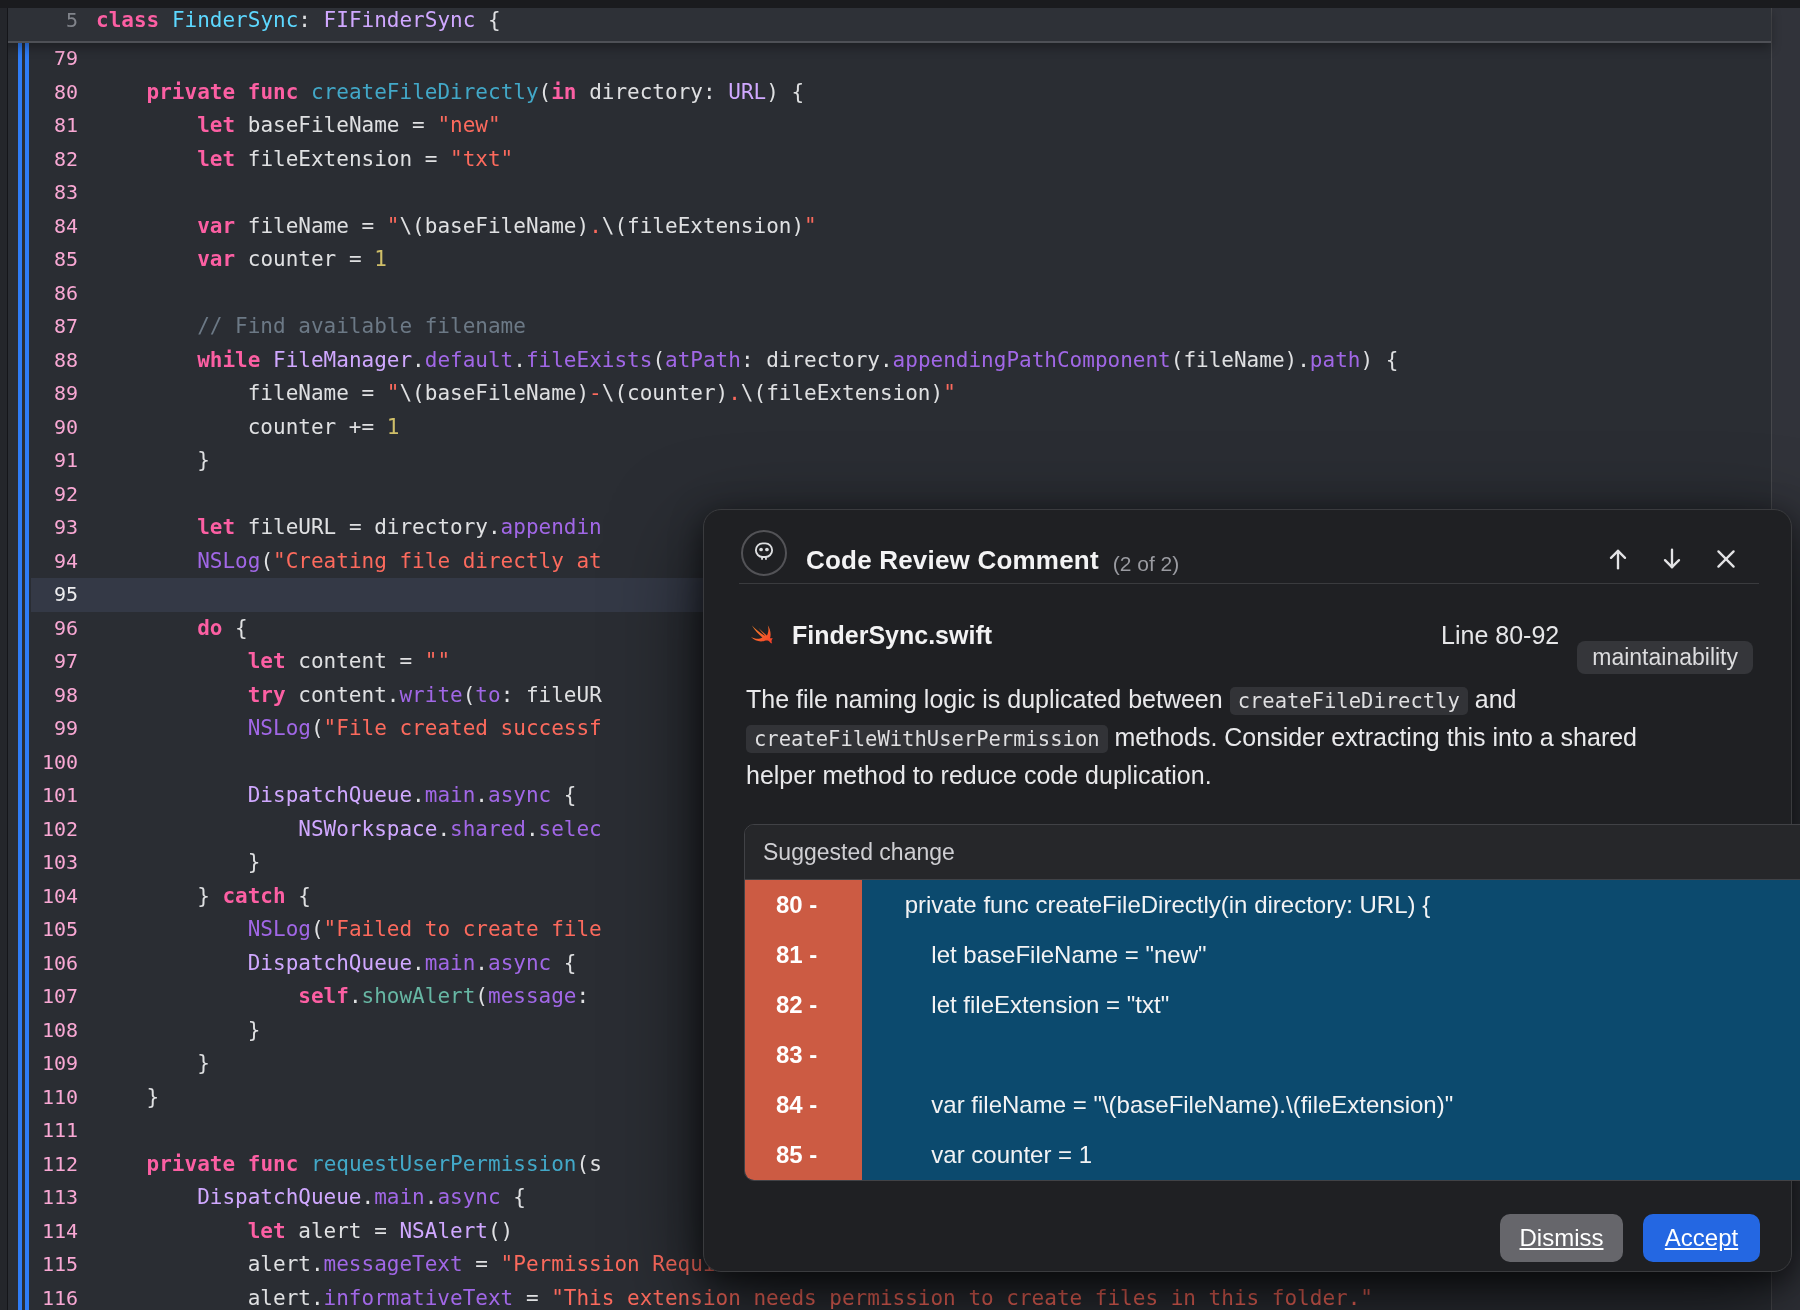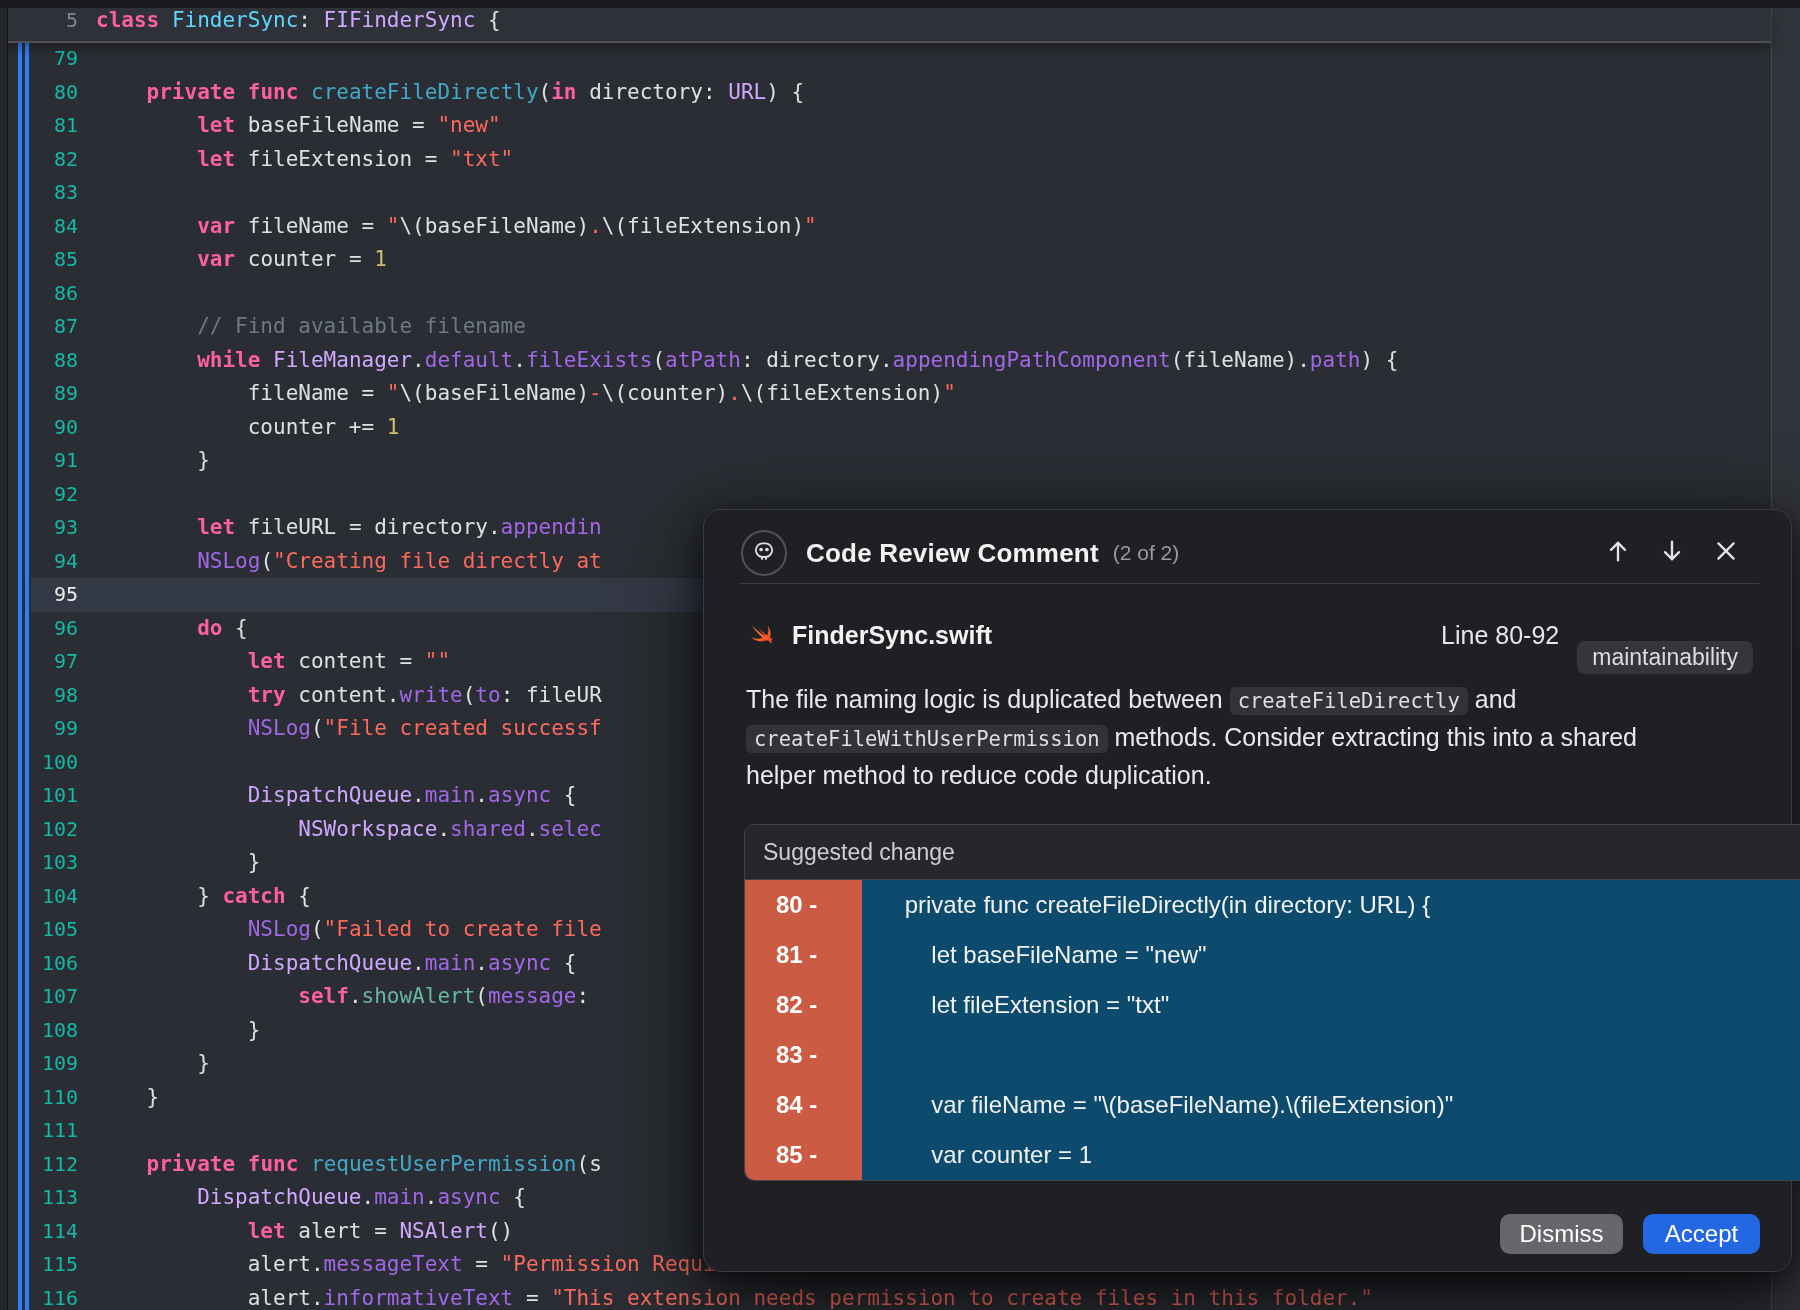--- a/index.html
+++ b/index.html
@@ -15,40 +15,40 @@
   #sticky{position:absolute;left:0;top:8px;width:1771px;height:33px;background:#2E3137;z-index:3;
           border-bottom:2px solid #4E5056;box-shadow:0 5px 10px rgba(0,0,0,.30);}
   #sticky .ln{position:absolute;left:0;top:0;width:78px;height:33px;line-height:31px;text-align:right;
               color:#81848B;font:20px "DejaVu Sans Mono",monospace;}
   #sticky .code{position:absolute;left:96px;top:0;height:33px;line-height:31px;white-space:pre;
               font:21px "DejaVu Sans Mono",monospace;}
   
   #rows{position:absolute;left:0;top:42px;width:1771px;z-index:1;}
   .row{position:relative;height:33.5px;line-height:33.5px;white-space:pre;}
   .row.current{background:linear-gradient(to right,transparent 31px,#343946 31px);}
-  .row .ln{position:absolute;left:0;top:0;width:78px;text-align:right;color:#14b8a6;
+  .row .ln{position:absolute;left:0;top:0;width:78px;text-align:right;color:#f9a8d4;
            font:20px/33.5px "DejaVu Sans Mono",monospace;}
   .row.current .ln{color:#EDEDEF;}
   .row .code{position:absolute;left:96px;top:0;font:21px/33.5px "DejaVu Sans Mono",monospace;color:#DFE0E2;}
   
   .tk-k{color:#FC5FA3;font-weight:bold;}
   .tk-s{color:#FC6A5D;}
   .tk-n{color:#D0BF69;}
   .tk-c{color:#6C7986;}
   .tk-t{color:#D0A8FF;}
   .tk-m{color:#A167E6;}
   .tk-d{color:#42A8C8;}
   .tk-g{color:#5DD8FF;}
   .tk-f{color:#67B7A4;}
   .tk-p{color:#DFE0E2;}
   
   #dialog{position:absolute;left:703px;top:509px;width:1087px;height:761px;background:#1F2023;
           border:1px solid #3A3B3E;border-radius:18px;z-index:10;
           box-shadow:0 30px 90px rgba(0,0,0,.65),0 8px 30px rgba(0,0,0,.55);}
-  .dlg-header{position:absolute;left:37px;top:20px;right:50px;height:46px;display:flex;align-items:center;}
+  .dlg-header{position:absolute;left:37px;top:20px;right:50px;height:46px;display:flex;align-items:flex-end;}
   .bot-circle{width:46px;height:46px;border:2px solid #535357;border-radius:50%;box-sizing:border-box;
               display:flex;align-items:center;justify-content:center;flex:0 0 auto;}
   .dlg-title{margin-left:19px;font-size:26px;font-weight:bold;color:#F3F3F4;letter-spacing:.2px;}
   .dlg-counter{margin-left:14px;font-size:21px;color:#9A9BA1;}
   .dlg-nav{margin-left:auto;display:flex;align-items:center;gap:24px;}
   .nav-btn{width:30px;height:30px;display:flex;align-items:center;justify-content:center;cursor:pointer;}
   .dlg-divider{position:absolute;left:35px;right:32px;top:73px;height:1px;background:#3A3B3E;}
   .file-row{position:absolute;left:37px;right:38px;top:96px;height:58px;display:flex;align-items:center;}
   .file-name{margin-left:17px;font-size:25px;font-weight:bold;color:#F2F2F3;}
   .line-range{margin-left:auto;font-size:25px;color:#E6E6E8;}
@@ -63,22 +63,22 @@
                padding-left:18px;font-size:23px;color:#CFCFD3;}
   .diff{position:relative;height:300px;background:#0c4a6e;}
   .diff-row{display:flex;height:50px;}
   .diff-gutter{flex:0 0 117px;background:#CC5B43;color:#FFFFFF;font-size:24px;font-weight:bold;
                line-height:50px;padding-left:31px;box-sizing:border-box;}
   .diff-code{flex:1;color:#F3F3F4;font-size:24px;line-height:50px;white-space:pre;padding-left:16px;
              overflow:hidden;}
   .diff-scroll{position:absolute;right:0;top:0;bottom:0;width:28px;background:#35363A;}
   .diff-thumb{position:absolute;left:5px;top:7px;width:17px;height:55px;background:#8A8A8F;border-radius:9px;cursor:pointer;}
   .dlg-actions{position:absolute;left:0;top:704px;width:100%;height:44px;}
-  .btn{position:absolute;top:0;height:40px;border:none;border-radius:10px;font-family:"Liberation Sans",sans-serif;
-       font-size:24px;color:#FFFFFF;cursor:pointer;display:flex;align-items:center;justify-content:center;}
+  .btn{position:absolute;top:0;height:48px;border:none;border-radius:10px;font-family:"Liberation Sans",sans-serif;
+       font-size:24px;color:#FFFFFF;cursor:pointer;display:flex;align-items:center;justify-content:center;text-decoration:underline;}
   #dismiss-btn{left:796px;width:123px;background:#66666B;}
   #accept-btn{left:939px;width:117px;background:#2467E2;}
 </style>
 </head>
 <body>
 
 <div id="screen">
 
   <div id="top-strip"></div>
   <div id="rows">

